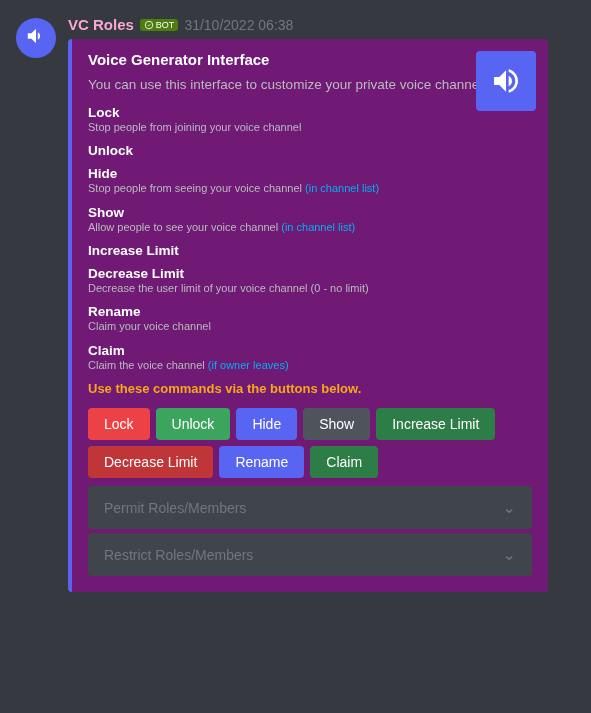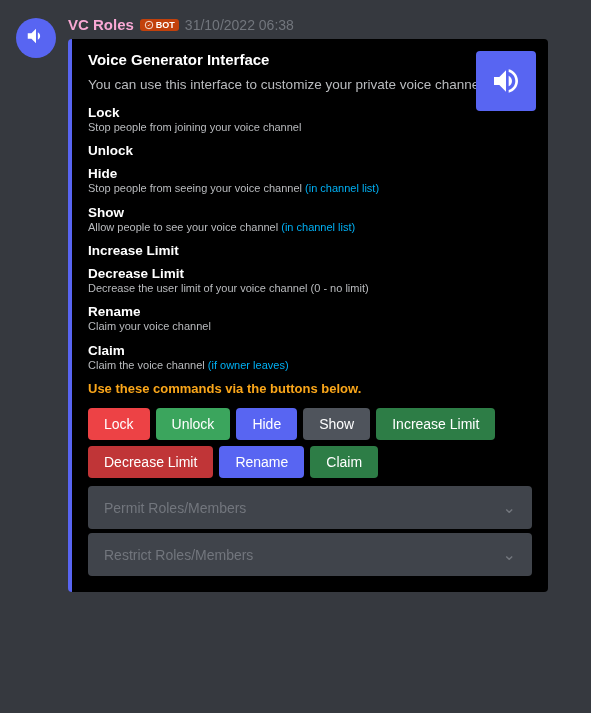--- a/index.html
+++ b/index.html
@@ -47,38 +47,38 @@
       margin-bottom: 4px;
     }
 
     .username {
       color: #f9a8d4;
       font-weight: 600;
       font-size: 15px;
     }
 
     .bot-badge {
-      background: #c2410c;
+      background: #4d7c0f;
       color: white;
       font-size: 9px;
-      font-weight: 700;
+      font-weight: 400;
       padding: 1px 4px;
       border-radius: 3px;
       display: flex;
       align-items: center;
       gap: 2px;
     }
 
     .timestamp {
       color: #72767d;
       font-size: 14px;
     }
 
     .embed {
-      background: #000000;
+      background: #701a75;
       border-left: 4px solid #5865f2;
       border-radius: 4px;
       padding: 12px 16px;
       margin-top: 6px;
       position: relative;
       max-width: 480px;
     }
 
     .embed-title {
       color: #ffffff;

